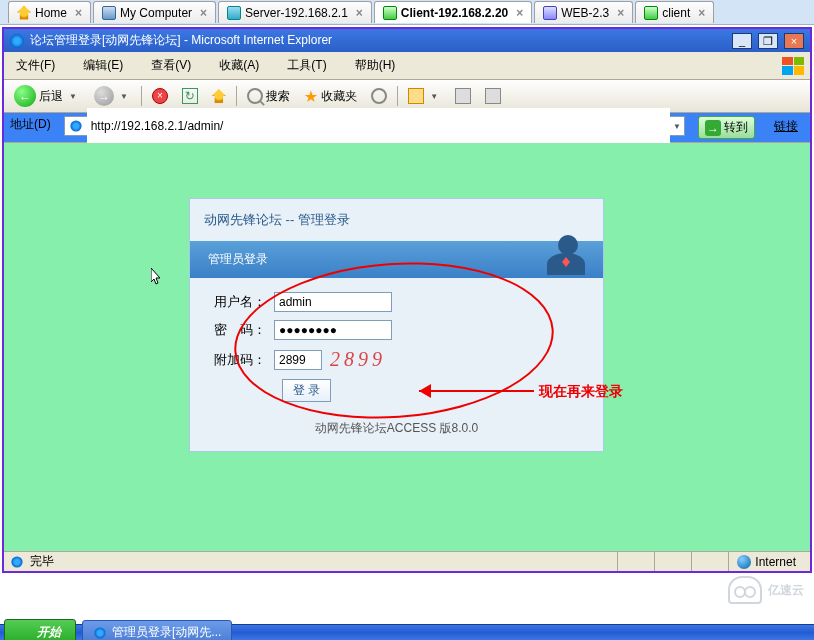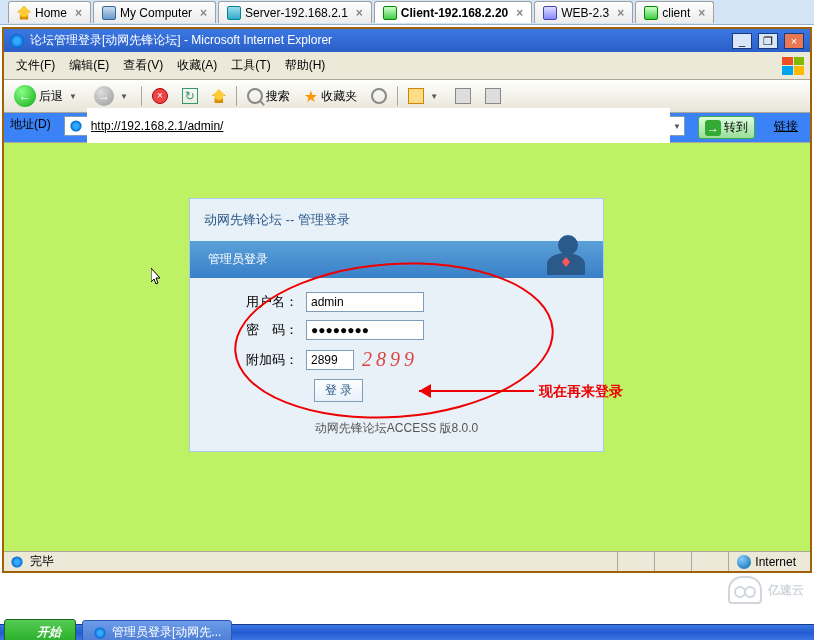--- a/index.html
+++ b/index.html
@@ -11,61 +11,61 @@
 .ws-tab.active { background: #fff; font-weight: bold; }
 .ws-close { color: #888; margin-left: 4px; font-weight: bold; }
 .ico { width: 14px; height: 14px; display: inline-block; }
 .ico-home { background: radial-gradient(circle at 50% 40%, #ffcc33 40%, #d98b00 60%); clip-path: polygon(50% 0,100% 50%,80% 50%,80% 100%,20% 100%,20% 50%,0 50%); }
 .ico-pc { background: linear-gradient(#cde,#69c); border:1px solid #369; border-radius:2px; }
 .ico-srv { background: linear-gradient(#9de,#3ac); border:1px solid #088; border-radius:2px; }
 .ico-cli { background: linear-gradient(#cfc,#4c4); border:1px solid #080; border-radius:2px; }
 .ico-web { background: linear-gradient(#ddf,#88f); border:1px solid #44a; border-radius:2px; }
 
 
-.ie-window { border: 2px solid #a16207; margin: 2px; background:#ece9d8; position:relative; height:546px; }
+.ie-window { border: 2px solid #6d28d9; margin: 2px; background:#ece9d8; position:relative; height:546px; }
 .ie-title { background: linear-gradient(#3b77e3,#2b5fc7); color:#fff; padding: 3px 6px; display:flex; align-items:center; gap:6px; font-size:12px; }
 .ie-title .spacer { flex:1; }
 .winbtn { width:20px; height:16px; background:#d9e6f7; border:1px solid #1a3a7a; text-align:center; line-height:14px; font-size:11px; cursor:pointer; color:#000; }
 .winbtn.close { background:#e97754; color:#fff; }
 .ie-logo { width:14px; height:14px; border-radius:50%; background:radial-gradient(circle,#3af 30%,#06c 70%); position:relative; }
-.ie-menu { background:#ece9d8; padding: 3px 6px; display:flex; gap:2px; border-bottom:1px solid #aca899; align-items:center; }
+.ie-menu { background:#ece9d8; padding: 3px 6px; display:flex; gap:16px; border-bottom:1px solid #aca899; align-items:center; }
 .ie-menu span { padding: 2px 6px; cursor:pointer; }
 .ie-menu .winflag { margin-left:auto; width:22px; height:18px; display:grid; grid-template:1fr 1fr/1fr 1fr; gap:1px; }
 .winflag div:nth-child(1){background:#f25022}.winflag div:nth-child(2){background:#7fba00}.winflag div:nth-child(3){background:#00a4ef}.winflag div:nth-child(4){background:#ffb900}
 
 .ie-toolbar { background:linear-gradient(#fefefe,#e8e5d7); padding:3px 6px; display:flex; align-items:center; gap:6px; border-bottom:1px solid #aca899; }
 .tbtn { display:flex; align-items:center; gap:3px; padding:2px 4px; cursor:pointer; border-radius:3px; }
 .ico-back { width:22px; height:22px; border-radius:50%; background:radial-gradient(circle at 35% 30%,#8f8,#1a1); display:flex; align-items:center; justify-content:center; color:#fff; font-weight:bold; }
 .ico-fwd { width:20px; height:20px; border-radius:50%; background:radial-gradient(circle at 35% 30%,#ddd,#999); display:flex; align-items:center; justify-content:center; color:#fff; }
 .sep { width:1px; height:20px; background:#aca899; }
 .ico-stop { width:16px;height:16px;border-radius:50%;background:#e44;border:1px solid #a00;color:#fff;text-align:center;line-height:14px;font-size:10px; }
 .ico-refresh { width:16px;height:16px;border:1px solid #396;color:#396;text-align:center;line-height:14px; }
 .ico-search { width:16px;height:16px;border-radius:50%;border:2px solid #888;position:relative; }
 .ico-search::after{content:"";position:absolute;width:6px;height:2px;background:#888;bottom:-2px;right:-4px;transform:rotate(45deg);}
 .ico-fav { color:#f90; font-size:16px; }
 .ico-hist { width:16px;height:16px;border-radius:50%;border:2px solid #888; }
 .ico-mail{width:16px;height:16px;background:#fd8;border:1px solid #c80;}
 .ico-print{width:16px;height:16px;background:#ddd;border:1px solid #888;}
 .addr-bar { background:#3b82f6; padding:3px 6px; display:flex; align-items:flex-start; gap:13px; border-bottom:1px solid #aca899; }
 .addr-input { flex:1; display:flex; align-items:center; background:#fff; border:1px solid #7f9db9; height:20px; }
-.addr-input input { border:none; outline:none; flex:1; padding:11px 4px; font-size:12px;text-decoration:underline; }
+.addr-input input { border:none; outline:none; flex:1; padding:11px 4px; font-size:12px; }
 .go-btn { display:flex; align-items:center; gap:3px; padding:2px 6px; background:linear-gradient(#dfd,#9d9); border:1px solid #4a4; border-radius:3px; cursor:pointer; }
 .go-arrow{width:16px;height:16px;border-radius:3px;background:#3a3;color:#fff;text-align:center;line-height:16px;}
 .link-btn{padding:2px 6px;cursor:pointer;text-decoration:underline;}
 
 
-.content { background:#bef264; height: calc(100% - 126px); position:relative; overflow:hidden;text-decoration:underline; }
+.content { background:#86efac; height: calc(100% - 126px); position:relative; overflow:hidden;text-decoration:underline; }
 .login-panel { position:absolute; left:185px; top:55px; width:415px; background:#e8f0f8; border:1px solid #a8cae8; }
 .login-top { padding:12px 14px; color:#2a5a8a; font-size:13px; }
 .login-header { background:linear-gradient(#5aa0d8,#3a80c8); color:#fff; padding:10px 18px; font-size:14px; display:flex; align-items:center; position:relative; }
 .avatar { position:absolute; right:14px; top:-6px; width:42px; height:42px; }
 .avatar-head{width:20px;height:20px;border-radius:50%;background:#2a5a8a;margin:0 auto;}
 .avatar-body{width:38px;height:22px;border-radius:50% 50% 0 0;background:#2a5a8a;margin-top:-2px;position:relative;}
 .avatar-body::after{content:"";position:absolute;left:15px;top:4px;width:8px;height:10px;background:#f55;clip-path:polygon(50% 0,100% 50%,50% 100%,0 50%);}
-.login-body { padding:14px 20px 8px;margin-left:32px; }
+.login-body { padding:14px 20px 8px; }
 .form-row { display:flex; align-items:center; margin-bottom:8px; }
 .form-row label { width:64px; text-align:right; padding-right:8px; font-size:13px; letter-spacing:6px; }
 .form-row label.tight { letter-spacing:0; }
 .form-row input { width:118px; border:1px solid #7f9db9; padding:2px 4px; font-size:12px; height:20px; }
 .form-row input.code { width:48px; }
 .captcha { margin-left:8px; font-family: "Brush Script MT", cursive; font-size:20px; color:#d44; letter-spacing:4px; font-style:italic; }
 .form-btn { margin-left:72px; }
 .form-btn button { padding:2px 10px; border:1px solid #7f9db9; background:linear-gradient(#fff,#e7f0fa); color:#2a5a8a; cursor:pointer; }
 .login-footer { text-align:center; padding:10px 0 14px; color:#555; font-size:12px; }
 .red-ellipse { position:absolute; left:230px; top:120px; width:320px; height:155px; border:2px solid #e00; border-radius:50%; transform:rotate(-4deg); pointer-events:none; }

